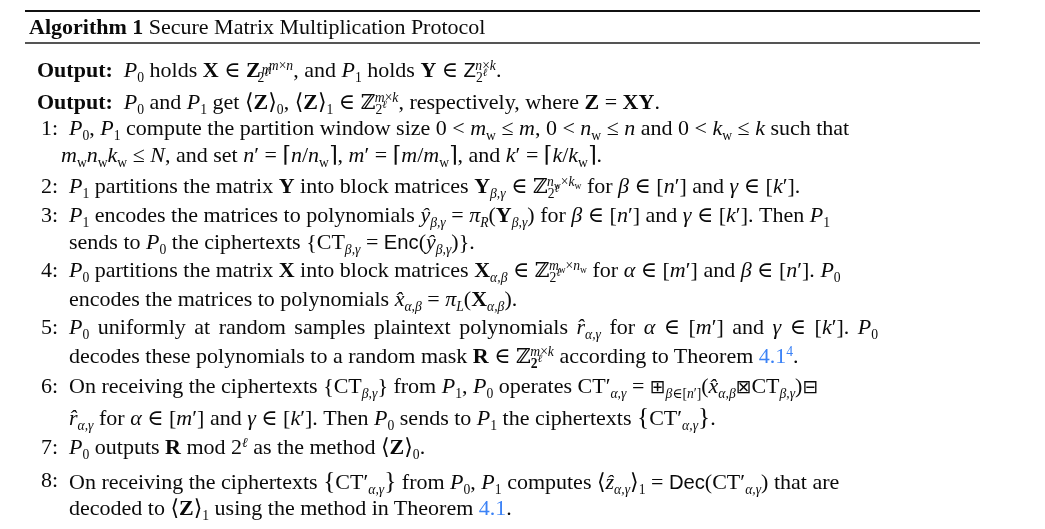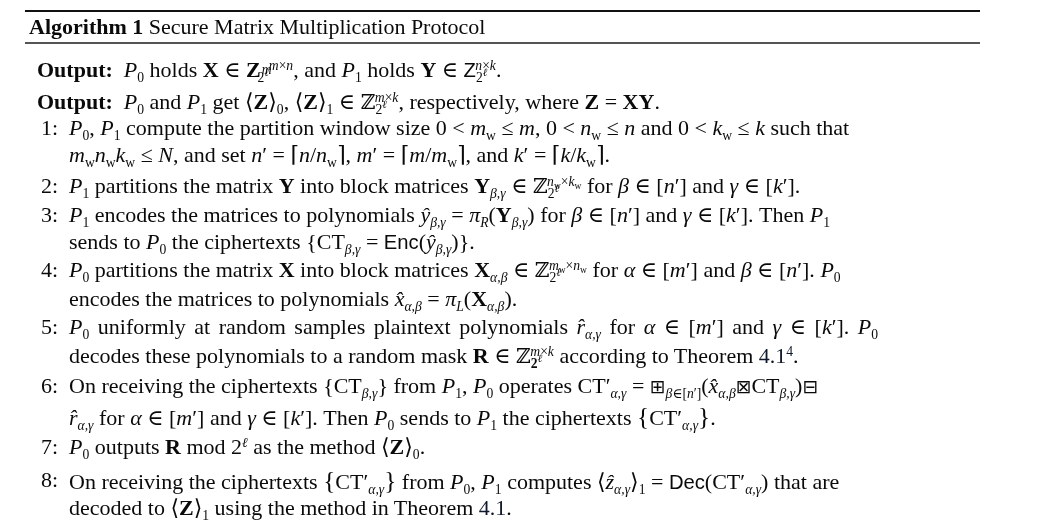--- a/index.html
+++ b/index.html
@@ -18,21 +18,21 @@
   .io-label { font-weight: bold; }
   i { font-style: italic; }
   .bf { font-weight: bold; font-style: normal; }
   .sf { font-family: "Liberation Sans", "DejaVu Sans", sans-serif; font-style: normal; font-size: 0.92em; }
   .bb { font-family: "DejaVu Serif", serif; font-style: normal; font-size: 0.92em; }
   sub, sup { font-size: 0.62em; line-height: 0; position: relative; vertical-align: baseline; }
   sub { top: 0.35em; }
   sup { top: -0.55em; }
   .ss { display: inline-flex; flex-direction: column; vertical-align: middle; line-height: 1; font-size: 0.62em; margin-left: 1px; position: relative; top: -2px; }
   .ss .s-up { display: block; font-style: italic; }
-  .link { color: #0f172a; }
+  .link { color: #3b82f6; }
   .op { font-family: "DejaVu Sans", sans-serif; font-size: 0.85em; font-style: normal; }
   .big { font-size: 1.15em; }
 </style>
 </head>
 <body>
 
 <div class="algo">
   <div class="rule-top"></div>
   <div class="title">
     <b>Algorithm 1</b>
@@ -58,21 +58,21 @@
     ⟨<span class="bf">Z</span>⟩<sub>0</sub>, ⟨<span class="bf">Z</span>⟩<sub>1</sub> ∈ <span class="bb">ℤ</span><span style="font-size:0.62em; position:relative; top:0.4em;">2<sup style="font-size:0.8em"><i>ℓ</i></sup></span><span style="font-size:0.62em; position:relative; top:-0.55em; margin-left:-12px;"><i>m</i>×<i>k</i></span><span>, respectively, where</span>
     <span class="bf">Z</span> = <span class="bf">XY</span>.
   </div>
 
   <span class="num" style="top:115px;">1:</span>
   <div class="line" style="left:44px; top:115px;">
     <i>P</i><sub>0</sub>, <i>P</i><sub>1</sub> <span>compute the partition window size</span>
     0 &lt; <i>m</i><sub>w</sub> ≤ <i>m</i>, 0 &lt; <i>n</i><sub>w</sub> ≤ <i>n</i> <span>and</span>
     0 &lt; <i>k</i><sub>w</sub> ≤ <i>k</i> <span>such that</span>
   </div>
-  <div class="line" style="left:44px; top:142px;">
+  <div class="line" style="left:36px; top:142px;">
     <i>m</i><sub>w</sub><i>n</i><sub>w</sub><i>k</i><sub>w</sub> ≤ <i>N</i><span>, and set</span>
     <i>n</i>′ = ⌈<i>n</i>/<i>n</i><sub>w</sub>⌉, <i>m</i>′ = ⌈<i>m</i>/<i>m</i><sub>w</sub>⌉<span>, and</span>
     <i>k</i>′ = ⌈<i>k</i>/<i>k</i><sub>w</sub>⌉.
   </div>
 
   <span class="num" style="top:173px;">2:</span>
   <div class="line" style="left:44px; top:173px;">
     <i>P</i><sub>1</sub> <span>partitions the matrix</span> <span class="bf">Y</span>
     <span>into block matrices</span>
     <span class="bf">Y</span><sub><i>β,γ</i></sub> ∈ <span class="bb">ℤ</span><span style="font-size:0.62em; position:relative; top:0.4em;">2<sup style="font-size:0.8em"><i>ℓ</i></sup></span><span style="font-size:0.62em; position:relative; top:-0.55em; margin-left:-12px;"><i>n</i><sub style="font-size:0.7em">w</sub>×<i>k</i><sub style="font-size:0.7em">w</sub></span>

